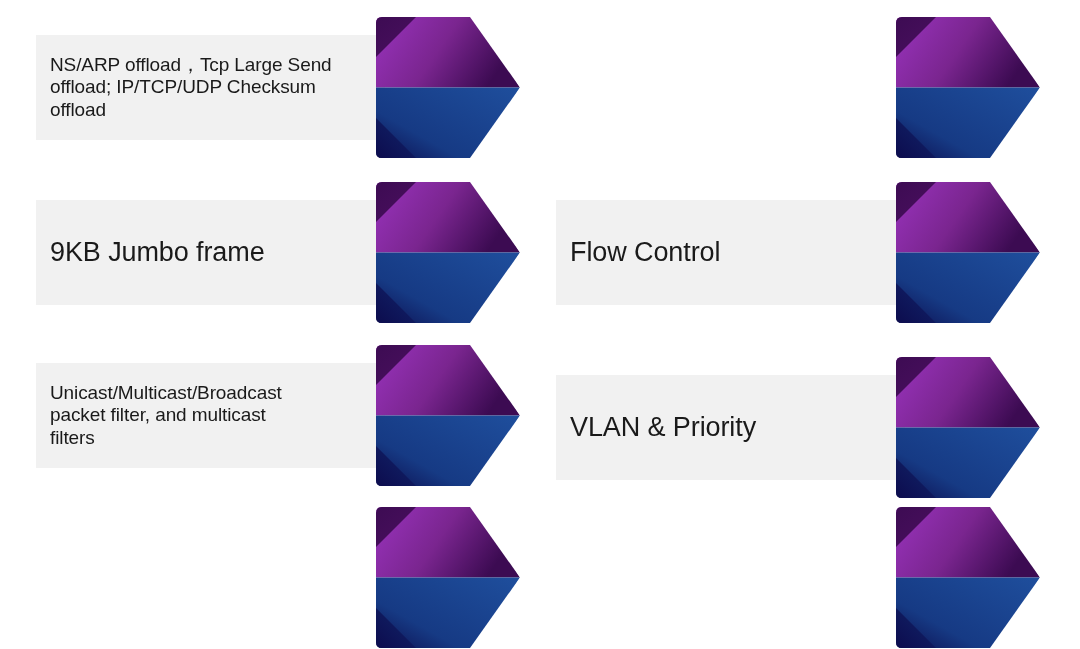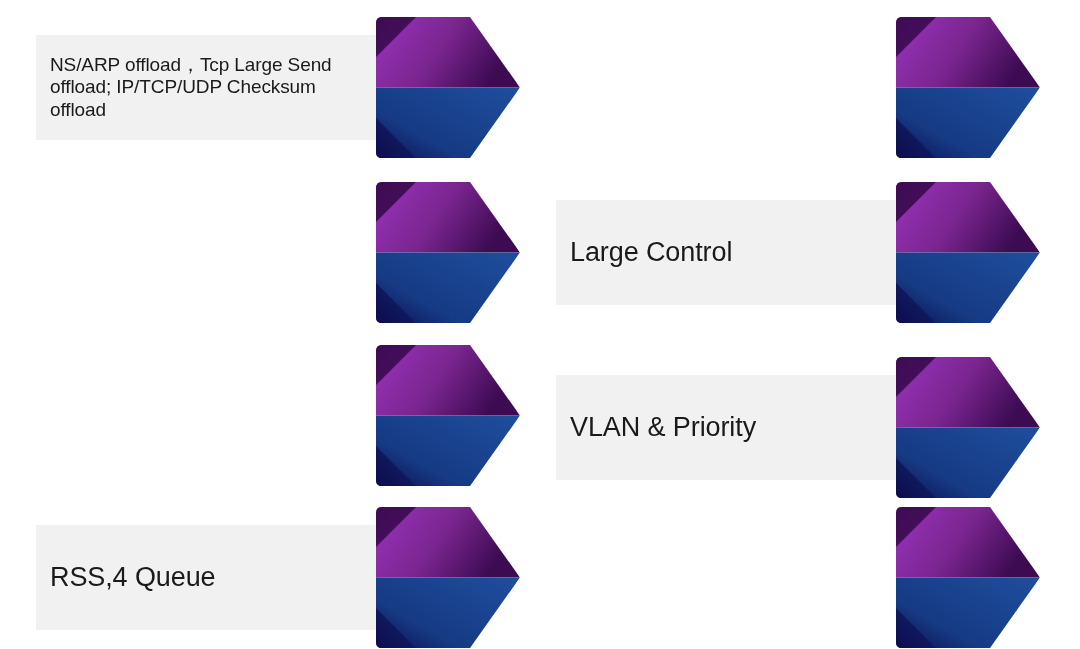--- a/index.html
+++ b/index.html
@@ -155,20 +155,23 @@
       <polygon points="0,74.5 146,74.5 100,149 0,149" fill="url(#gb1)"></polygon>
 
       <polygon points="0,0 46,0 0,46" fill="url(#gpd1)"></polygon>
 
       <polygon points="0,149 0,103 46,149" fill="url(#gbd1)"></polygon>
     </g>
   </svg>
       </div>
     </div>
     <div class="chevron-item size-lg" style="left: 36px; top: 170px;">
+      <div class="plate">
+        <div class="plate-text">9KB Jumbo frame</div>
+      </div>
       <div class="arrow">
   <svg viewBox="0 0 146 149" xmlns="http://www.w3.org/2000/svg">
     <defs>
       <linearGradient id="gp2" x1="0" y1="0" x2="1" y2="0.35">
         <stop offset="0%" stop-color="#9b34c0"></stop>
         <stop offset="55%" stop-color="#7a258f"></stop>
         <stop offset="100%" stop-color="#3c0b52"></stop>
       </linearGradient>
       <linearGradient id="gb2" x1="0" y1="1" x2="1" y2="0.1">
         <stop offset="0%" stop-color="#0c0a4b"></stop>
@@ -196,21 +199,21 @@
 
       <polygon points="0,0 46,0 0,46" fill="url(#gpd2)"></polygon>
 
       <polygon points="0,149 0,103 46,149" fill="url(#gbd2)"></polygon>
     </g>
   </svg>
       </div>
     </div>
     <div class="chevron-item size-lg" style="left: 556px; top: 170px;">
       <div class="plate">
-        <div class="plate-text">Large Control</div>
+        <div class="plate-text">Flow Control</div>
       </div>
       <div class="arrow">
   <svg viewBox="0 0 146 149" xmlns="http://www.w3.org/2000/svg">
     <defs>
       <linearGradient id="gp3" x1="0" y1="0" x2="1" y2="0.35">
         <stop offset="0%" stop-color="#9b34c0"></stop>
         <stop offset="55%" stop-color="#7a258f"></stop>
         <stop offset="100%" stop-color="#3c0b52"></stop>
       </linearGradient>
       <linearGradient id="gb3" x1="0" y1="1" x2="1" y2="0.1">
@@ -238,20 +241,25 @@
       <polygon points="0,74.5 146,74.5 100,149 0,149" fill="url(#gb3)"></polygon>
 
       <polygon points="0,0 46,0 0,46" fill="url(#gpd3)"></polygon>
 
       <polygon points="0,149 0,103 46,149" fill="url(#gbd3)"></polygon>
     </g>
   </svg>
       </div>
     </div>
     <div class="chevron-item size-sm" style="left: 36px; top: 333px;">
+      <div class="plate">
+        <div class="plate-text">Unicast/Multicast/Broadcast
+packet filter, and multicast
+filters</div>
+      </div>
       <div class="arrow">
   <svg viewBox="0 0 146 149" xmlns="http://www.w3.org/2000/svg">
     <defs>
       <linearGradient id="gp4" x1="0" y1="0" x2="1" y2="0.35">
         <stop offset="0%" stop-color="#9b34c0"></stop>
         <stop offset="55%" stop-color="#7a258f"></stop>
         <stop offset="100%" stop-color="#3c0b52"></stop>
       </linearGradient>
       <linearGradient id="gb4" x1="0" y1="1" x2="1" y2="0.1">
         <stop offset="0%" stop-color="#0c0a4b"></stop>
@@ -321,23 +329,20 @@
       <polygon points="0,74.5 146,74.5 100,149 0,149" fill="url(#gb5)"></polygon>
 
       <polygon points="0,0 46,0 0,46" fill="url(#gpd5)"></polygon>
 
       <polygon points="0,149 0,103 46,149" fill="url(#gbd5)"></polygon>
     </g>
   </svg>
       </div>
     </div>
     <div class="chevron-item size-lg" style="left: 36px; top: 495px;">
-      <div class="plate">
-        <div class="plate-text">RSS,4 Queue</div>
-      </div>
       <div class="arrow">
   <svg viewBox="0 0 146 149" xmlns="http://www.w3.org/2000/svg">
     <defs>
       <linearGradient id="gp6" x1="0" y1="0" x2="1" y2="0.35">
         <stop offset="0%" stop-color="#9b34c0"></stop>
         <stop offset="55%" stop-color="#7a258f"></stop>
         <stop offset="100%" stop-color="#3c0b52"></stop>
       </linearGradient>
       <linearGradient id="gb6" x1="0" y1="1" x2="1" y2="0.1">
         <stop offset="0%" stop-color="#0c0a4b"></stop>

